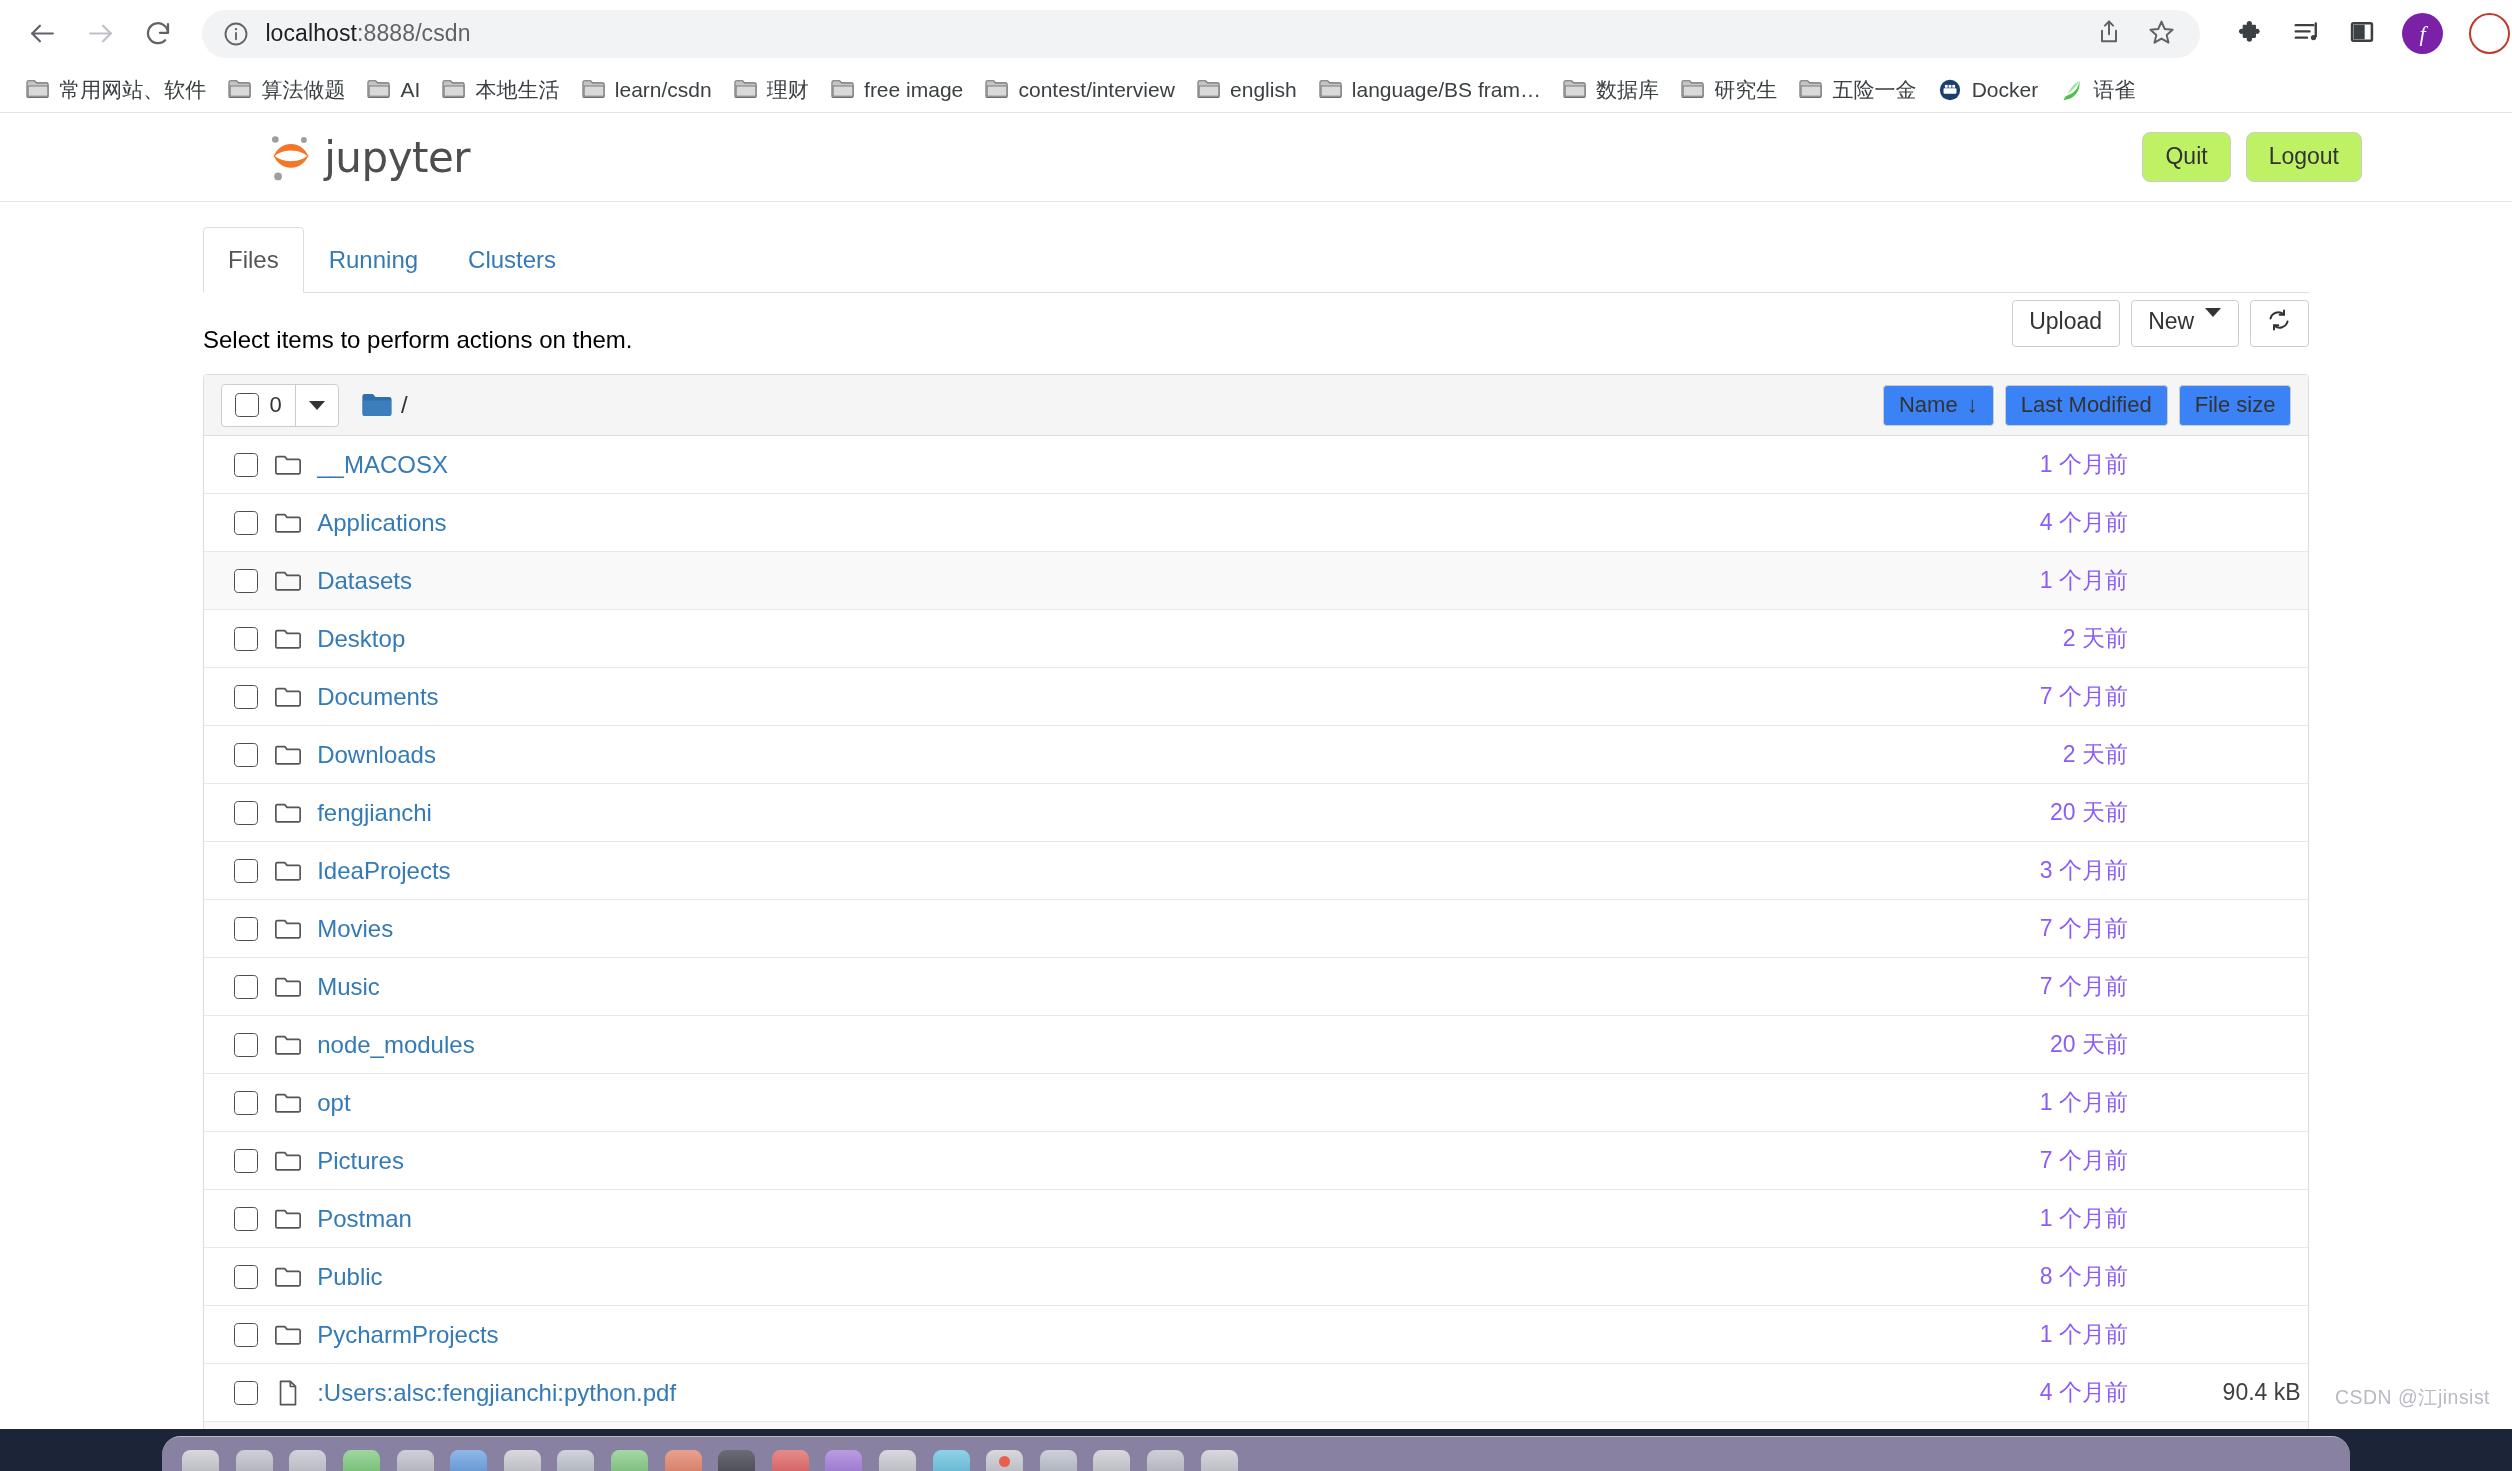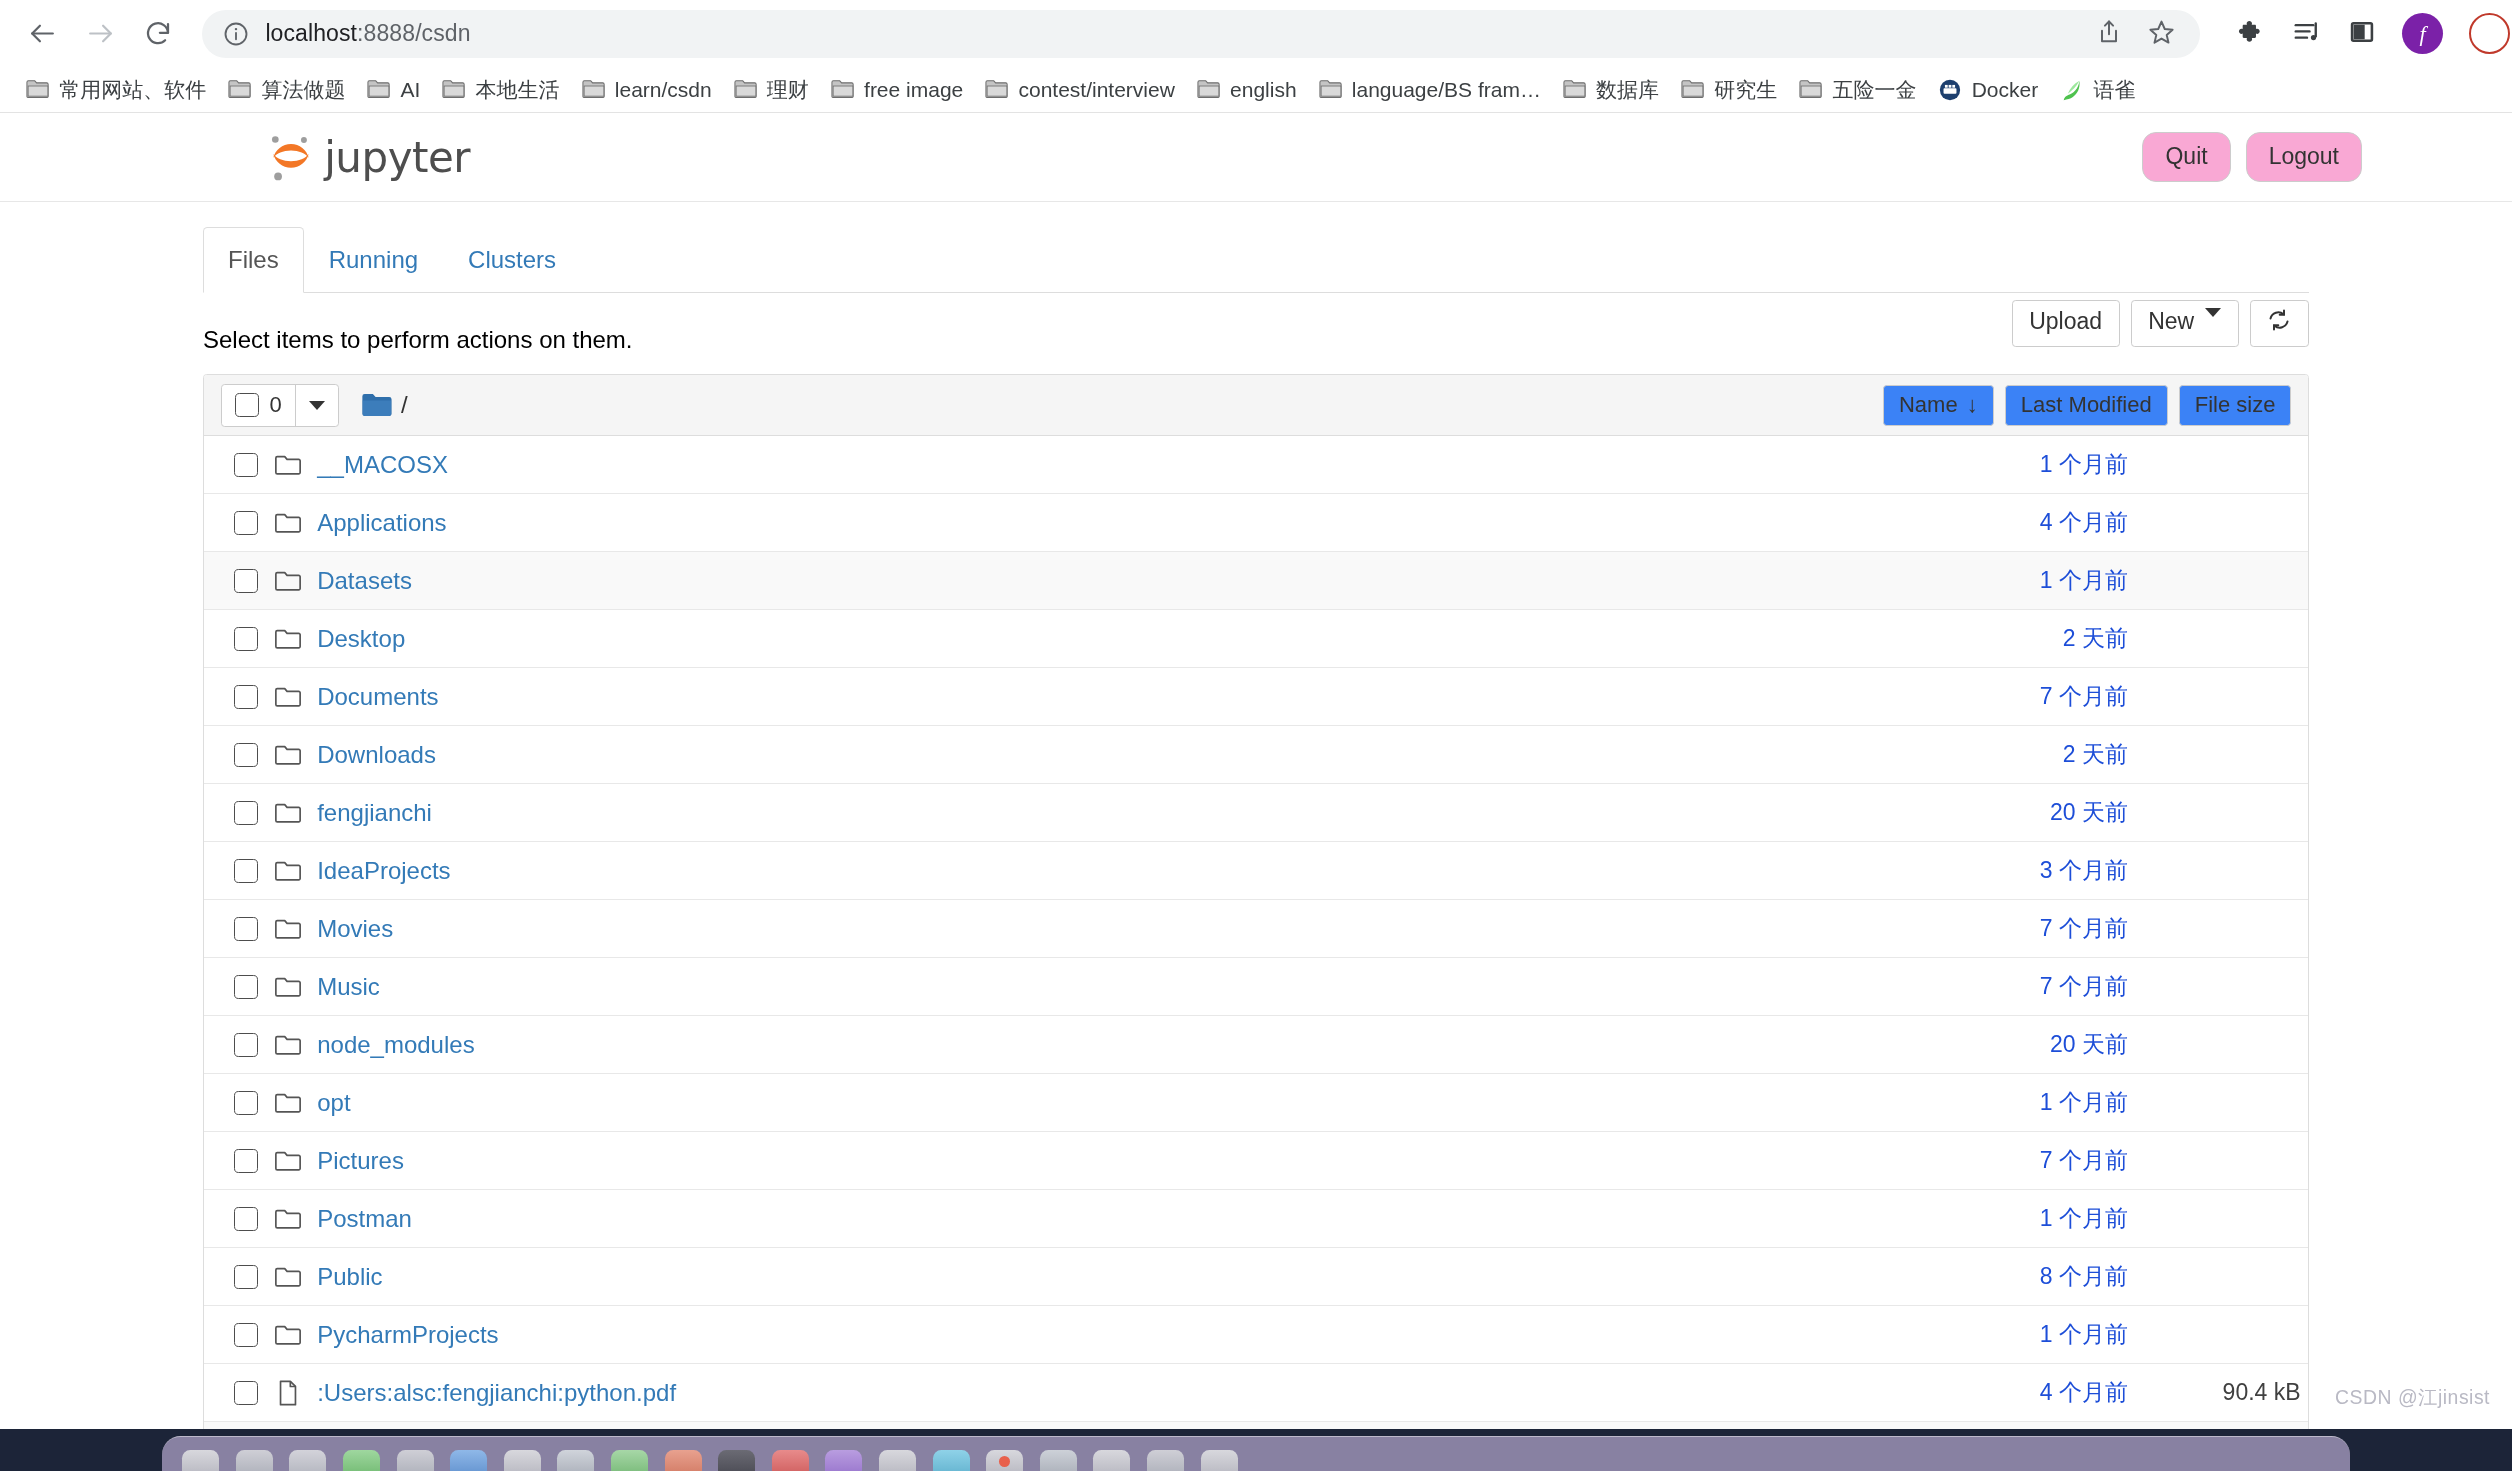--- a/index.html
+++ b/index.html
@@ -139,22 +139,22 @@
     letter-spacing: -0.5px;
     font-family: "DejaVu Sans", sans-serif;
   }
   .jp-header-right {
     margin-left: auto;
     display: flex; gap: 15px;
     margin-right: 113px;
   }
   .btn {
     border: 0.9px solid #cccccc;
-    background: #f9a8d4;
-    border-radius: 14px;
+    background: #bef264;
+    border-radius: 8px;
     font-size: 23px;
     color: #333333;
     padding: 10.2px 22px;
     font-family: "Liberation Sans", sans-serif;
     line-height: 1.2;
     white-space: nowrap;
   }
 
   .jp-body {
     width: 2106px;
@@ -300,21 +300,21 @@
   .row-icon { width: 28px; height: 30px; flex: 0 0 auto; margin-right: 15px; }
   .row-name {
     font-size: 24px;
     color: #337ab7;
     white-space: nowrap;
   }
   .row-mod {
     position: absolute;
     right: 180px;
     font-size: 23px;
-    color: #1d4ed8;
+    color: #8b5cf6;
     text-align: right;
     white-space: nowrap;
   }
   .row-size {
     position: absolute;
     right: 7.4px;
     width: 157px;
     font-size: 23px;
     color: #404040;
     text-align: right;

